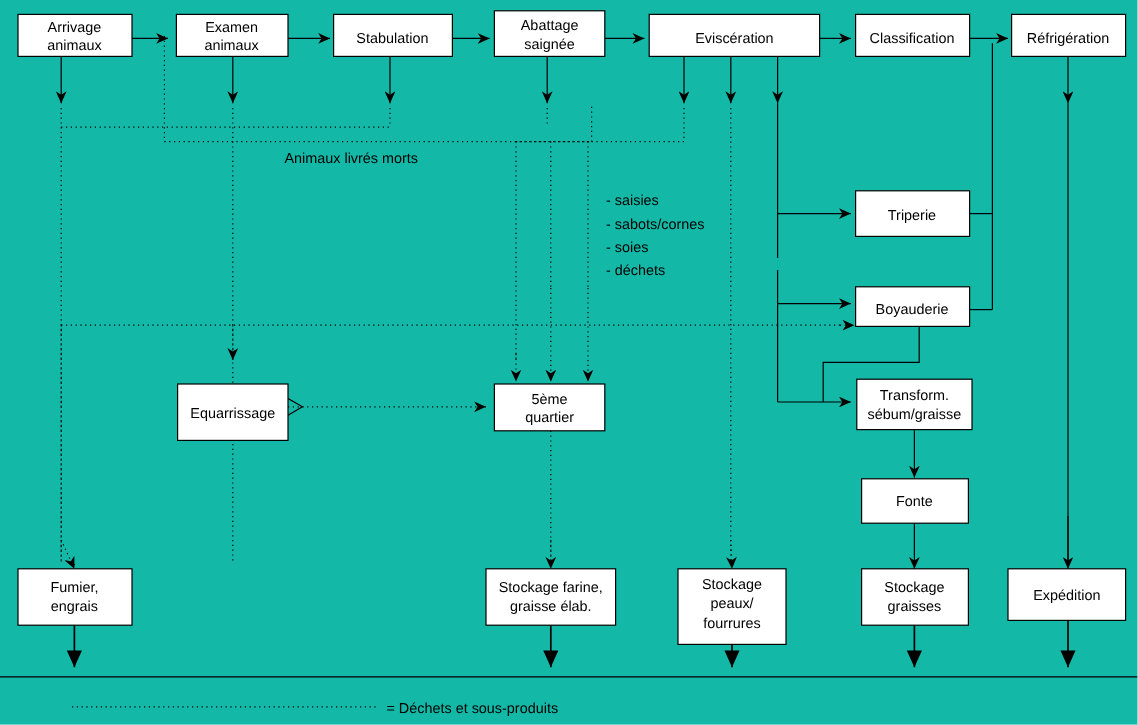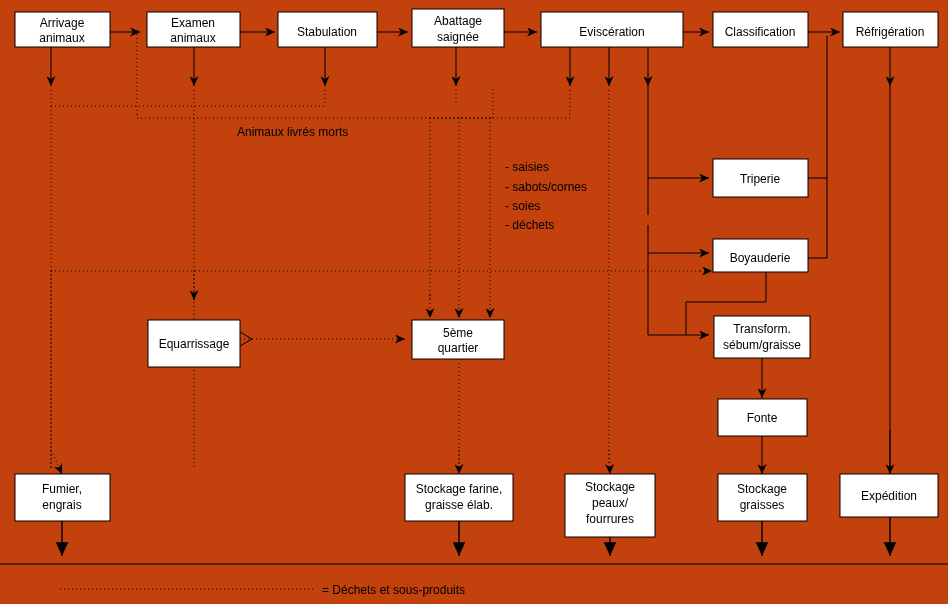--- a/index.html
+++ b/index.html
@@ -1,18 +1,18 @@
 <!DOCTYPE html>
 <html><head>
 <meta charset="utf-8">
 <style>
   html,body{margin:0;padding:0;background:#ffffff;}
   body{width:948px;height:604px;overflow:hidden;
        font-family:"Liberation Sans","DejaVu Sans",sans-serif;}
-  #stage{position:relative;width:948px;height:604px;background:#c2410c;}
+  #stage{position:relative;width:948px;height:604px;background:#14b8a6;}
   svg{position:absolute;left:0;top:0;width:948px;height:604px;}
   .bx{fill:#ffffff;stroke:#000000;stroke-width:1;}
   .ln{stroke:#000000;stroke-width:1;fill:none;}
   .dln{stroke:#000000;stroke-width:1;fill:none;stroke-dasharray:1 3;}
   .thick{stroke:#000000;stroke-width:1.4;fill:none;}
   text{font-family:"Liberation Sans","DejaVu Sans",sans-serif;font-size:12px;fill:#000;}
   .boxlbl{text-anchor:middle;}
   .lft{text-anchor:start;}
 </style>
 </head>

